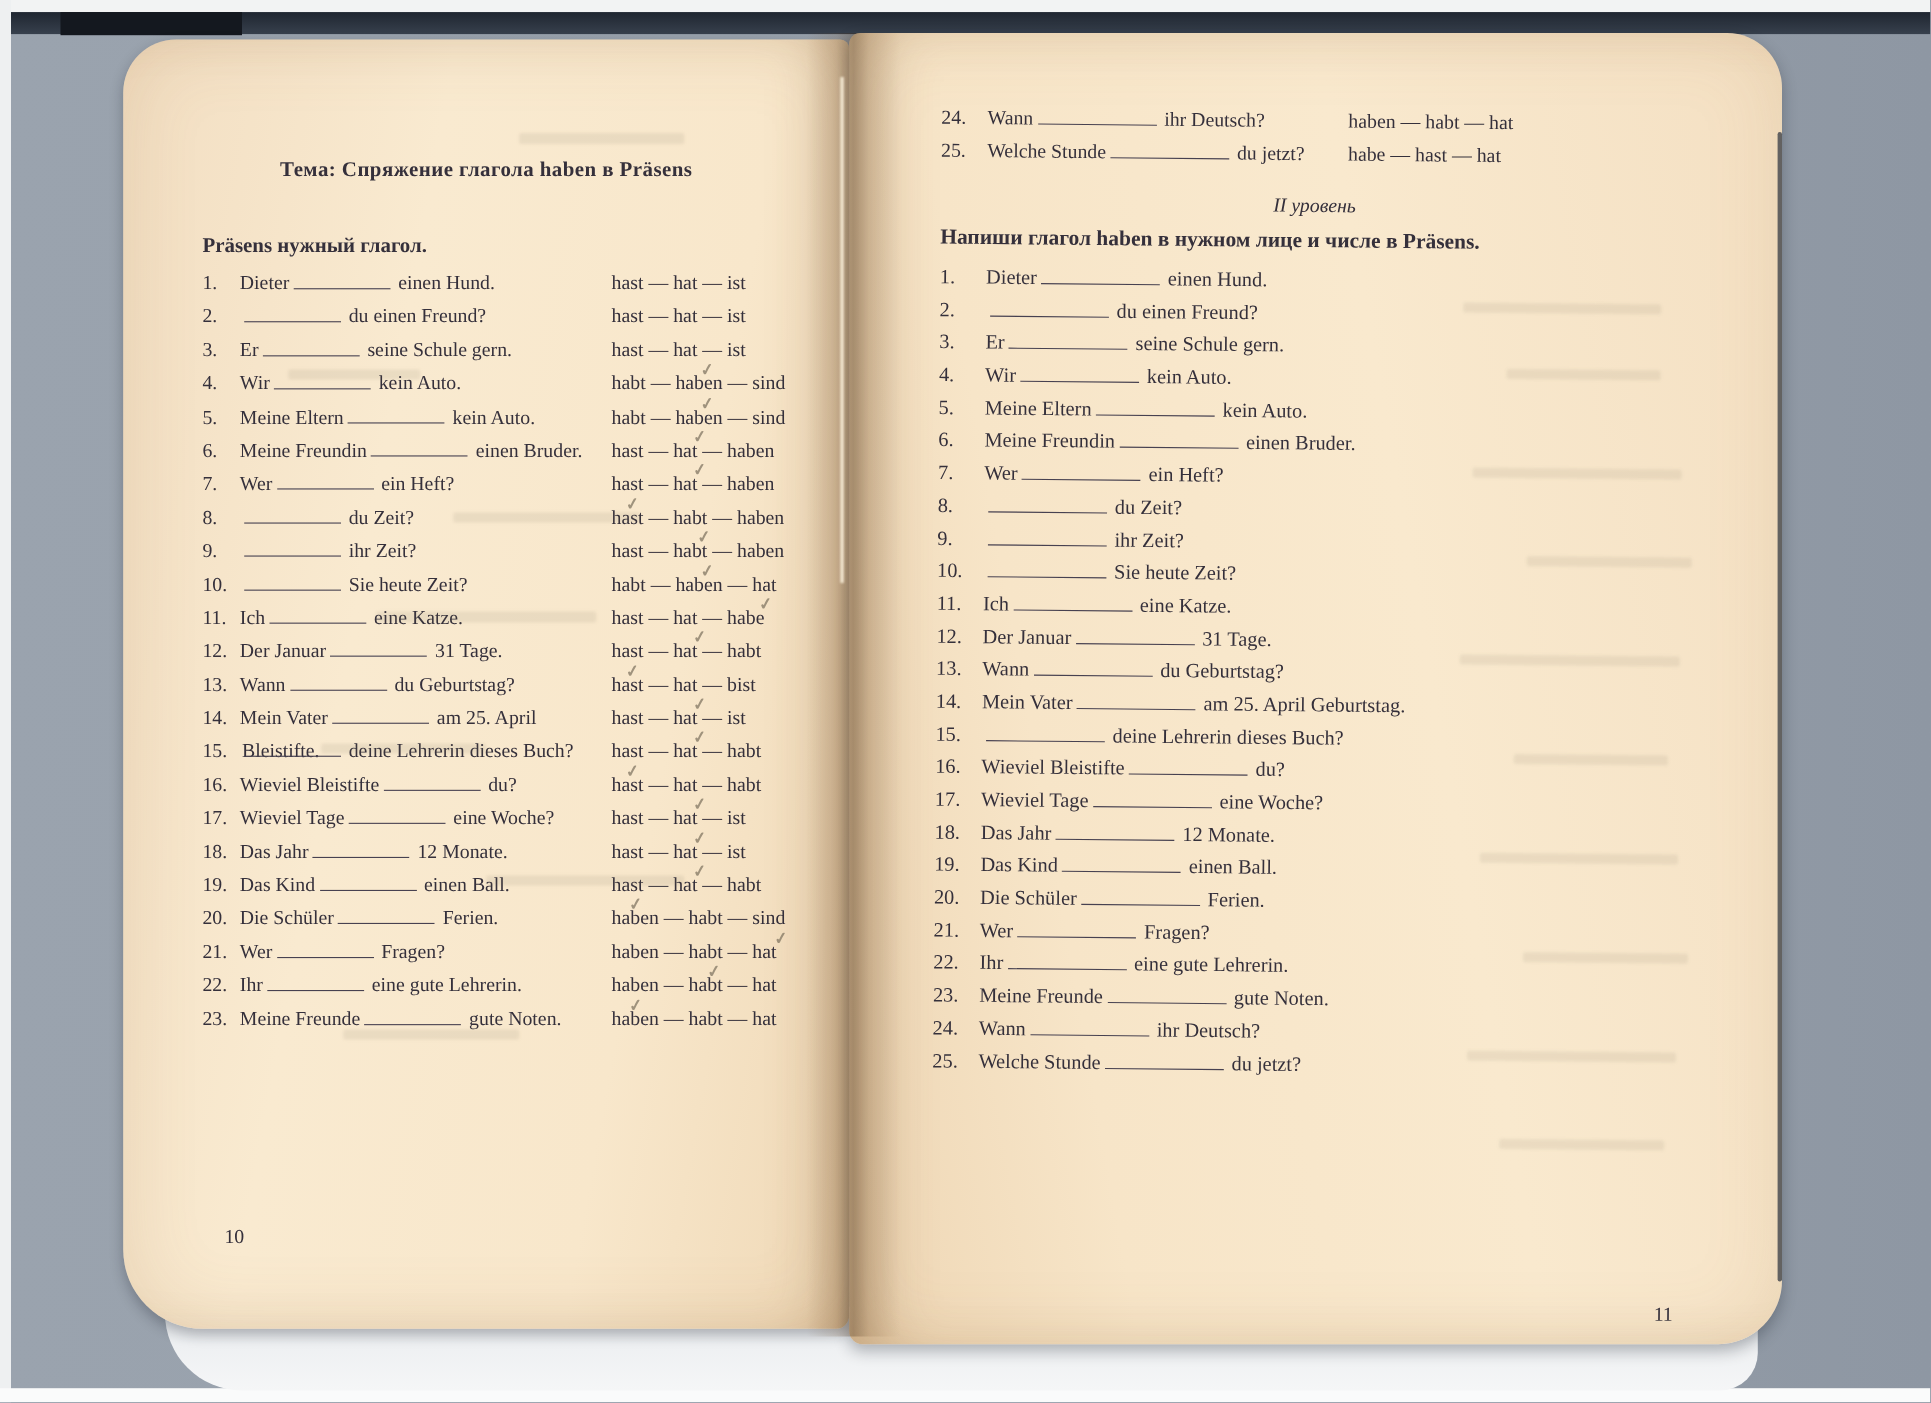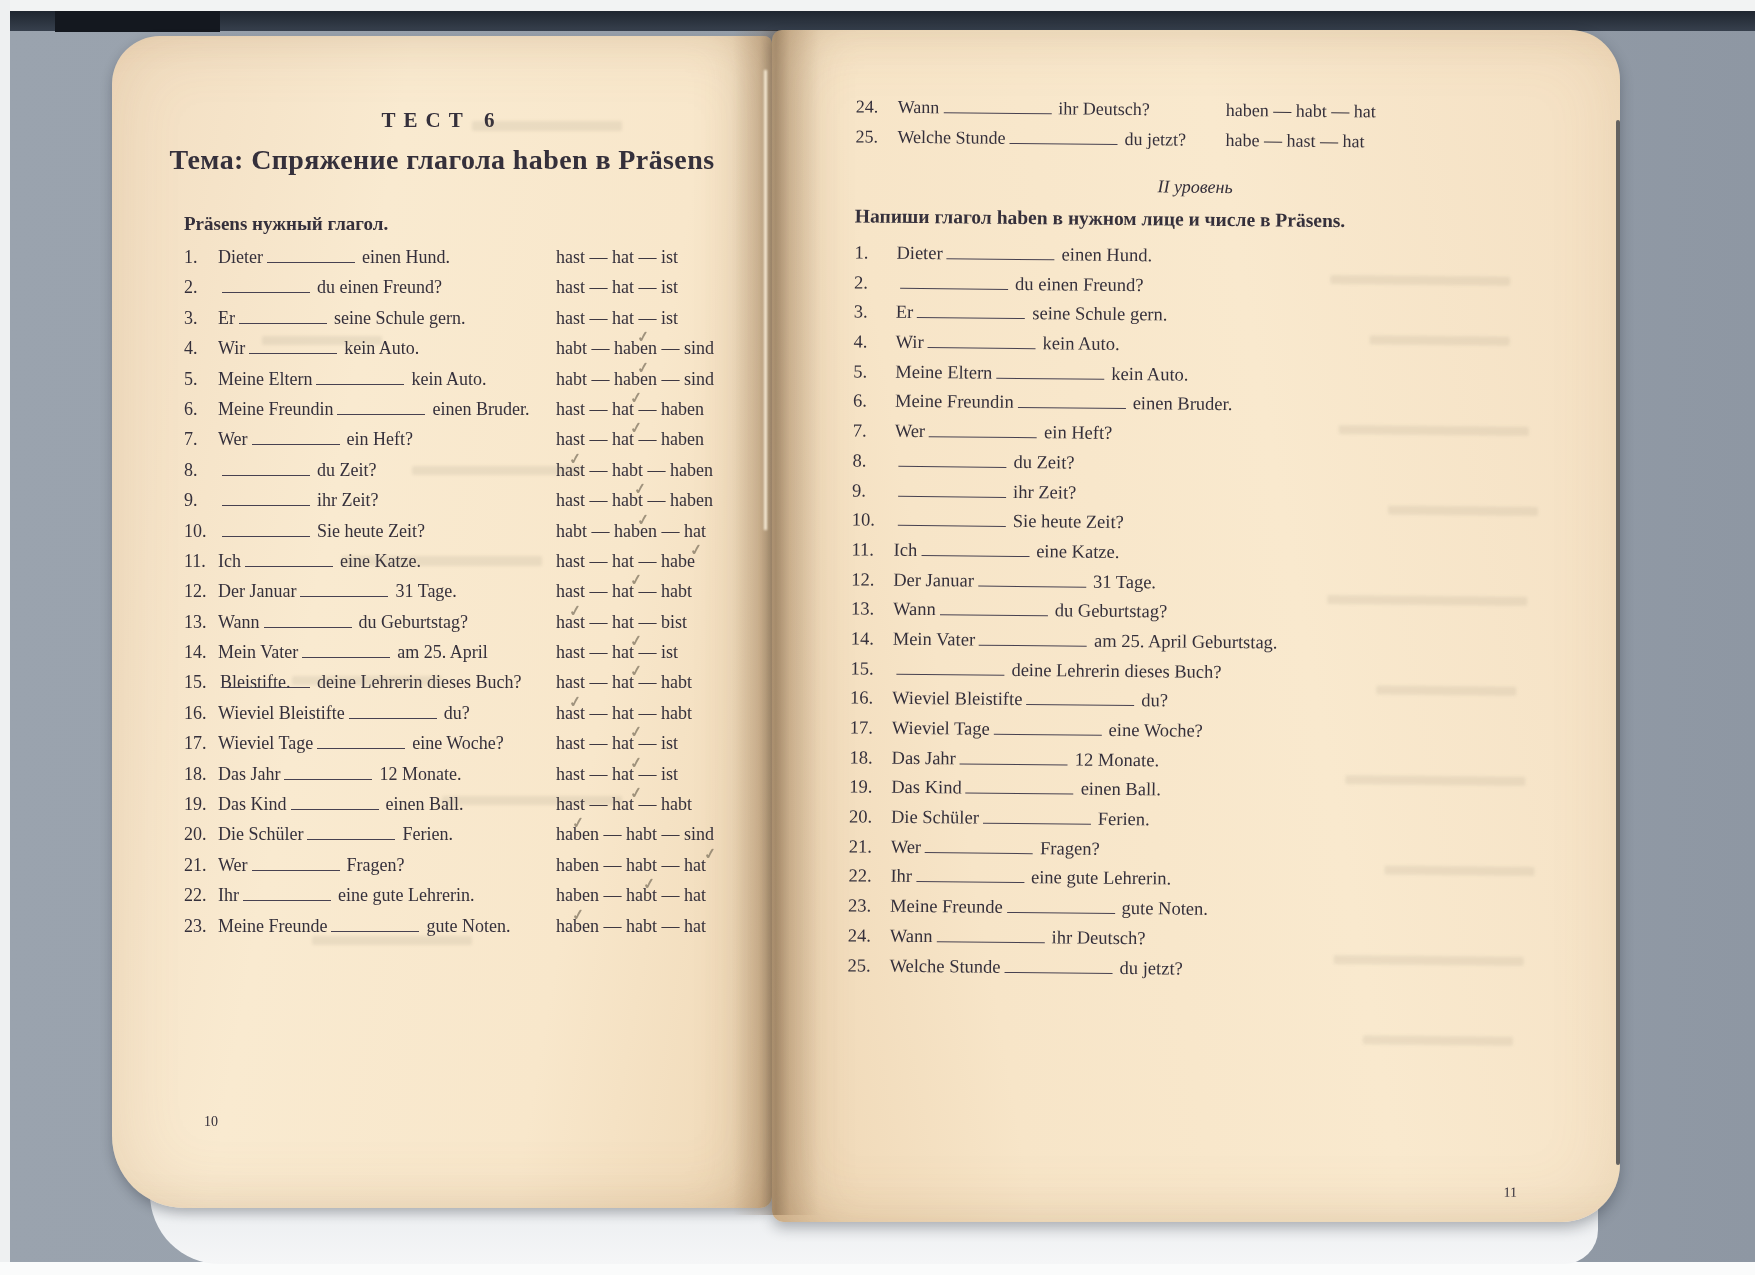--- a/index.html
+++ b/index.html
@@ -37,21 +37,21 @@
   }
   .gutter{position:absolute;left:733px;top:30px;width:86px;height:1185px;z-index:3;pointer-events:none;
     background:linear-gradient(90deg,rgba(101,67,33,0) 0%,rgba(101,67,33,.16) 32%,rgba(66,42,18,.30) 50%,rgba(101,67,33,.14) 66%,rgba(101,67,33,0) 100%);}
   .crease{position:absolute;left:764px;top:70px;width:3px;height:460px;background:rgba(255,246,226,.85);filter:blur(1px);z-index:4;}
 
   
   .content{position:absolute;left:0;top:0;width:100%;height:100%;}
   #rp-content{transform:rotate(.55deg);transform-origin:40px 60px;}
   .title{position:absolute;width:100%;text-align:center;font-weight:bold;}
   #lp-title{top:72px;font-size:21px;letter-spacing:8px;}
-  #lp-subtitle{top:108px;font-size:28px;letter-spacing:.4px;}
+  #lp-subtitle{top:108px;font-size:19px;letter-spacing:.4px;}
   .level{position:absolute;width:100%;text-align:center;font-style:italic;font-size:18px;}
   #lp-level{top:146px;}
   #rp-level{top:143px;}
   .instruction{position:absolute;font-weight:bold;font-size:19px;}
   #lp-instruction{left:72px;top:177px;}
   #rp-instruction{left:84px;top:175px;font-size:19.5px;}
 
   .rows{position:absolute;}
   #lp-rows{left:72px;top:206px;width:575px;}
   #rp-carry{left:84px;top:62px;width:760px;}
@@ -62,21 +62,21 @@
   #rp-rows .row{height:29.7px;line-height:29.7px;font-size:18.5px;}
   .num{display:inline-block;min-width:34px;}
   #rp-rows .num,#rp-carry .num{min-width:42px;}
   .blank{display:inline-block;height:5px;border-bottom:1.7px solid #474150;margin:0 7px 0 4px;}
   #lp-rows .blank{width:88px;}
   #rp-rows .blank,#rp-carry .blank{width:108px;}
   .answers{position:absolute;left:372px;top:0;}
   #rp-carry .answers{left:370px;}
   .line2{position:absolute;left:36px;top:30.4px;}
   .check{position:absolute;top:-11px;font-size:15px;color:rgba(125,114,94,.72);transform:rotate(-8deg);font-weight:bold;}
-  .pageno{position:absolute;font-size:14px;}
+  .pageno{position:absolute;font-size:18px;}
   #lp-pageno{left:92px;top:1078px;}
   #rp-pageno{left:742px;top:1148px;}
 
   
   .g{position:absolute;background:rgba(110,95,80,.10);filter:blur(1.5px);border-radius:2px;}
 </style>
 </head>
 <body>
 
 <div id="canvas">
@@ -84,21 +84,20 @@
   <div class="strip-top-white"></div>
   <div class="band-top-dark"></div>
   <div class="band-top-darker"></div>
   <div class="strip-left-white"></div>
   <div class="stack-bottom"></div>
   <div class="shadow-under-right"></div>
   <div class="edge-right-dark"></div>
 
   <div id="left-page" class="page">
     <div class="content" id="lp-content">
-      <div class="title" id="lp-title">ТЕСТ 6</div>
       <div class="title" id="lp-subtitle">Тема: Спряжение глагола haben в Präsens</div>
       <div class="instruction" id="lp-instruction">Präsens нужный глагол.</div>
       <div class="rows" id="lp-rows">
           <div class="row"><span class="num">1.</span><span>Dieter</span><span class="blank"></span><span>einen Hund.</span><span class="answers">hast — hat — ist</span></div>
           <div class="row"><span class="num">2.</span><span class="blank"></span><span>du einen Freund?</span><span class="answers">hast — hat — ist</span></div>
           <div class="row"><span class="num">3.</span><span>Er</span><span class="blank"></span><span>seine Schule gern.</span><span class="answers">hast — hat — ist</span></div>
           <div class="row"><span class="num">4.</span><span>Wir</span><span class="blank"></span><span>kein Auto.</span><span class="answers">habt — haben — sind<span class="check" style="left: 81px;">✓</span></span></div>
           <div class="row"><span class="num">5.</span><span>Meine Eltern</span><span class="blank"></span><span>kein Auto.</span><span class="answers">habt — haben — sind<span class="check" style="left: 81px;">✓</span></span></div>
           <div class="row"><span class="num">6.</span><span>Meine Freundin</span><span class="blank"></span><span>einen Bruder.</span><span class="answers">hast — hat — haben<span class="check" style="left: 74px;">✓</span></span></div>
           <div class="row"><span class="num">7.</span><span>Wer</span><span class="blank"></span><span>ein Heft?</span><span class="answers">hast — hat — haben<span class="check" style="left: 74px;">✓</span></span></div>

